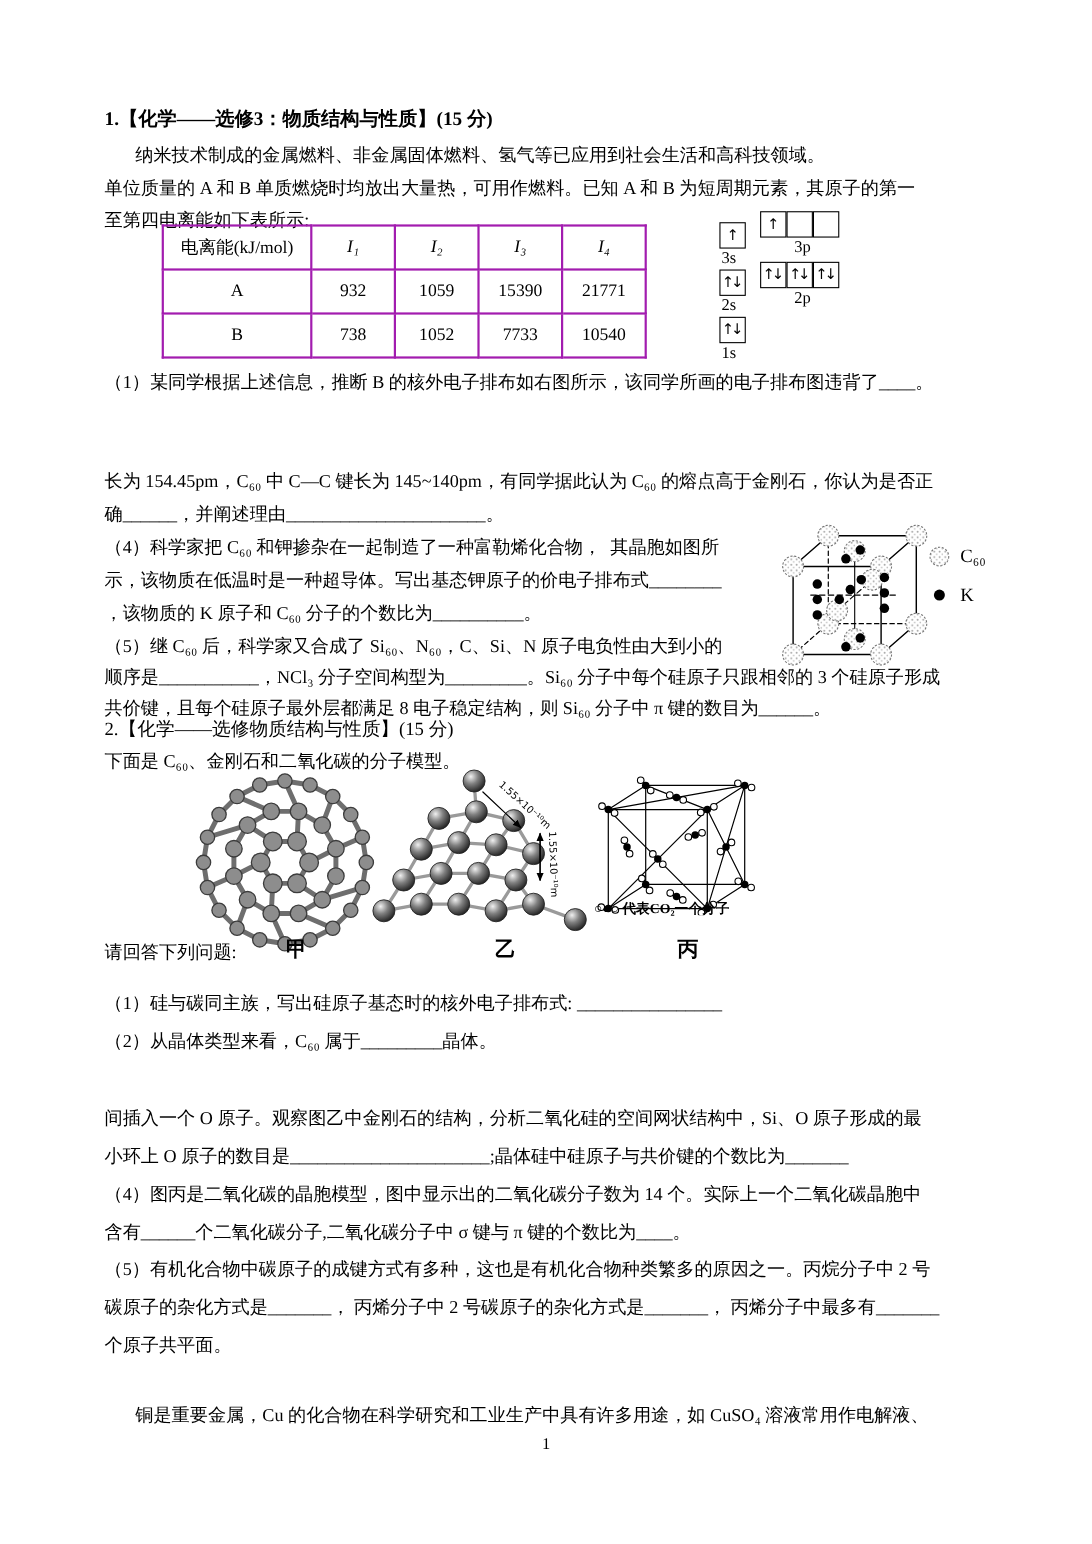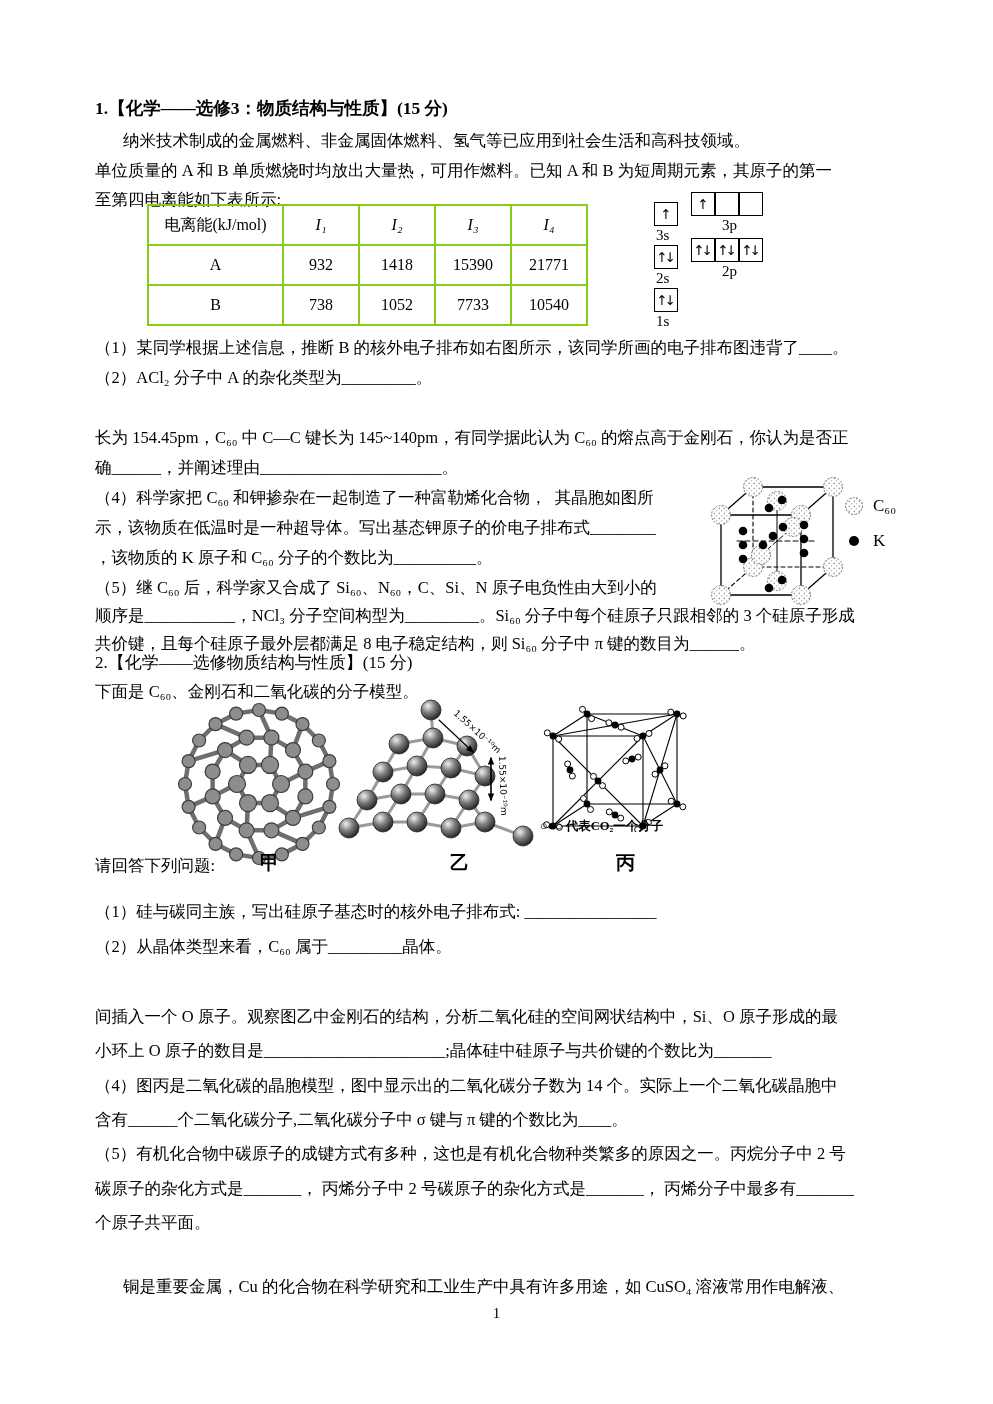--- a/index.html
+++ b/index.html
@@ -4,21 +4,21 @@
 <style>
   html,body{margin:0;padding:0;background:#e8e8e8;}
   .page{position:relative;width:993px;height:1404px;background:#ffffff;margin:0 auto;
         font-family:"Liberation Serif","DejaVu Serif",serif;color:#000;overflow:hidden;}
   .line{position:absolute;left:95px;font-size:16.5px;white-space:pre;line-height:1.25;}
   .indent{left:123px;}
   .h-bold{font-weight:bold;font-size:17.5px;}
   .h-light{font-size:17px;}
   
   table.ion{position:absolute;left:147px;top:204px;border-collapse:collapse;}
-  table.ion td{border:2px solid #84cc16;text-align:center;vertical-align:middle;
+  table.ion td{border:2px solid #a21caf;text-align:center;vertical-align:middle;
                font-size:16px;padding:0;margin-top:36px;}
   td.c0{width:133px;height:38px;}
   td.cn{width:74px;height:38px;border-radius:19px;}
   td.ital{font-style:italic;}
   
   .orb{position:absolute;left:646px;top:192px;width:170px;height:142px;}
   .obrow{position:absolute;display:flex;}
   .obx{width:24px;height:24px;border:1.6px solid #000;box-sizing:border-box;
        display:flex;align-items:center;justify-content:center;
        font-size:13.5px;letter-spacing:-3px;font-family:"DejaVu Sans",sans-serif;
@@ -46,21 +46,21 @@
         <tr>
       <td class="c0">电离能(kJ/mol)</td>
       <td class="cn ital">I₁</td>
       <td class="cn ital">I₂</td>
       <td class="cn ital">I₃</td>
       <td class="cn ital">I₄</td>
     </tr>
     <tr>
       <td class="c0">A</td>
       <td class="cn">932</td>
-      <td class="cn">1418</td>
+      <td class="cn">1059</td>
       <td class="cn">15390</td>
       <td class="cn">21771</td>
     </tr>
     <tr>
       <td class="c0">B</td>
       <td class="cn">738</td>
       <td class="cn">1052</td>
       <td class="cn">7733</td>
       <td class="cn">10540</td>
     </tr>
@@ -88,21 +88,20 @@
       <div class="obx">↑↓</div>
     </div>
     <div class="olbl" style="left:10px;top:78px">2s</div>
     <div class="obrow" style="left:8px;top:96px">
       <div class="obx">↑↓</div>
     </div>
     <div class="olbl" style="left:10px;top:121px">1s</div>
   </div>
 
   <div class="line" style="top:338px">（1）某同学根据上述信息，推断 B 的核外电子排布如右图所示，该同学所画的电子排布图违背了____。</div>
-  <div class="line" style="top:368px">（2）ACl₂ 分子中 A 的杂化类型为_________。</div>
   <div class="line" style="top:428px">长为 154.45pm，C₆₀ 中 C—C 键长为 145~140pm，有同学据此认为 C₆₀ 的熔点高于金刚石，你认为是否正</div>
   <div class="line" style="top:458px">确______，并阐述理由______________________。</div>
   <div class="line" style="top:488px">（4）科学家把 C₆₀ 和钾掺杂在一起制造了一种富勒烯化合物，  其晶胞如图所</div>
   <div class="line" style="top:548px">，该物质的 K 原子和 C₆₀ 分子的个数比为__________。</div>
   <div class="line" style="top:518px">示，该物质在低温时是一种超导体。写出基态钾原子的价电子排布式________</div>
   <div class="line" style="top:578px">（5）继 C₆₀ 后，科学家又合成了 Si₆₀、N₆₀，C、Si、N 原子电负性由大到小的</div>
   <div class="line" style="top:606px">顺序是___________，NCl₃ 分子空间构型为_________。Si₆₀ 分子中每个硅原子只跟相邻的 3 个硅原子形成</div>
   <div class="line" style="top:634px">共价键，且每个硅原子最外层都满足 8 电子稳定结构，则 Si₆₀ 分子中 π 键的数目为______。</div>
 
   <svg id="svg-k3c60" class="figsvg" style="left:703px;top:467px" width="142" height="150" viewBox="0 0 142 150">

